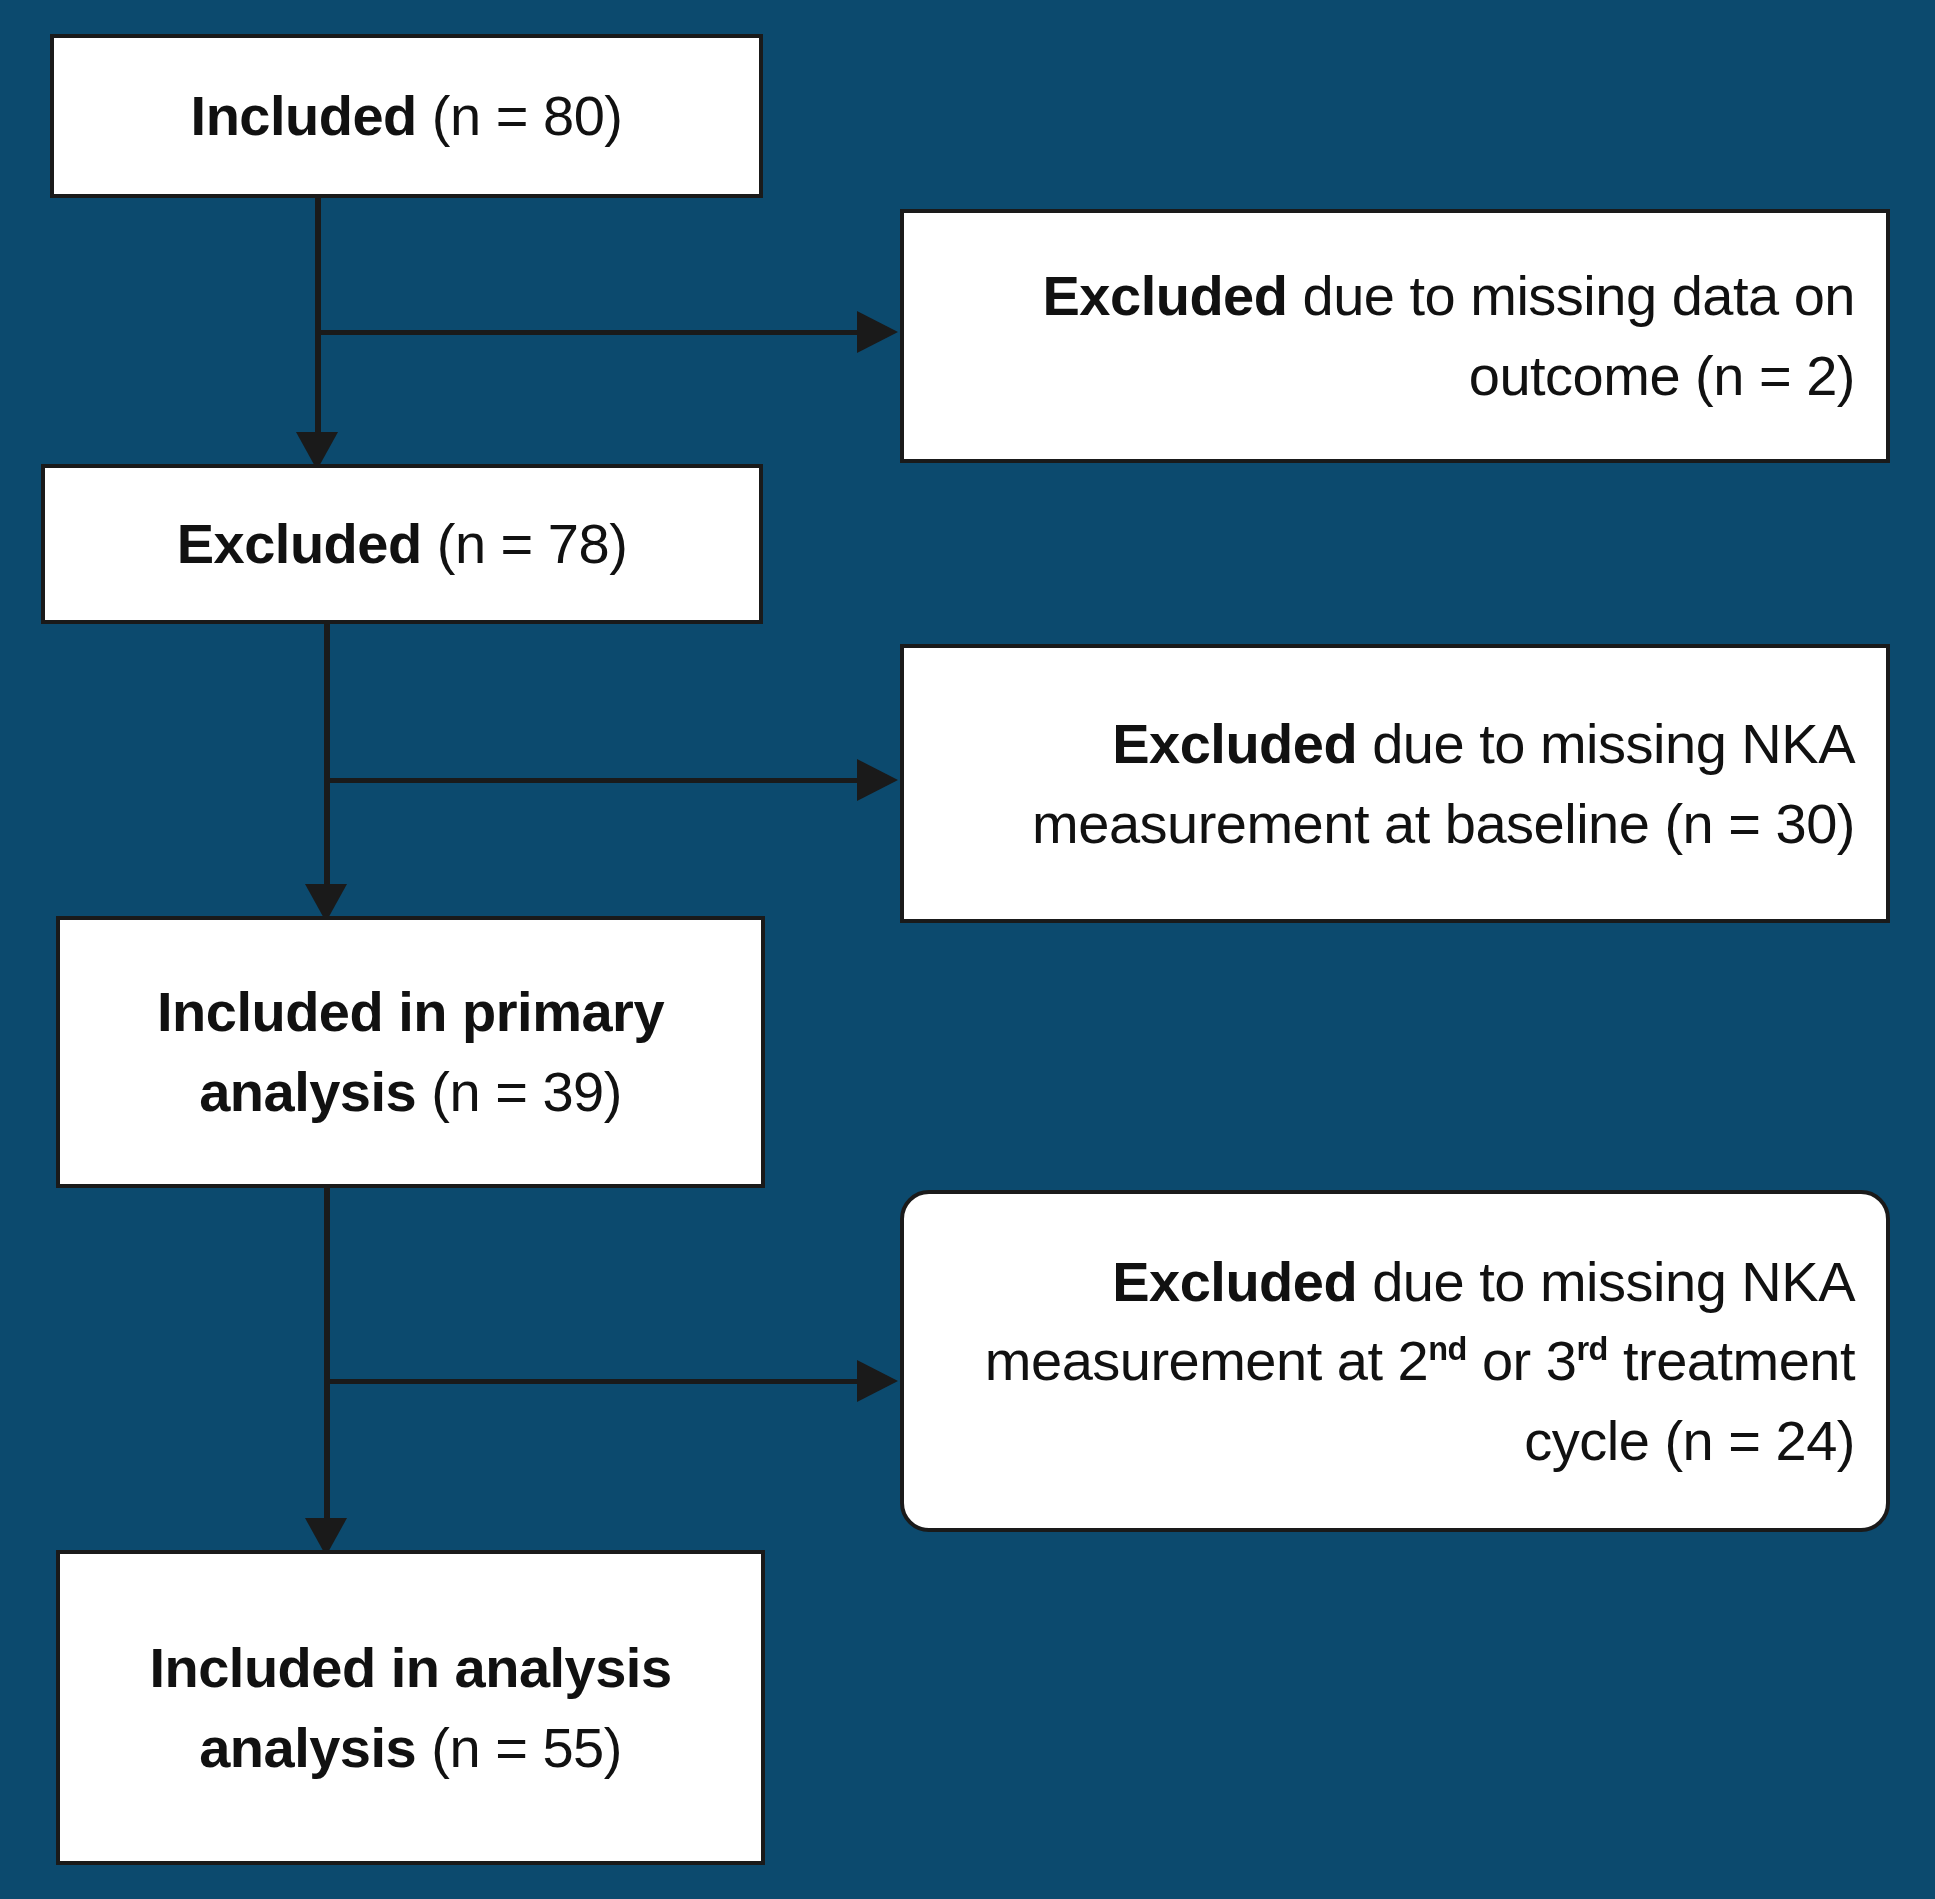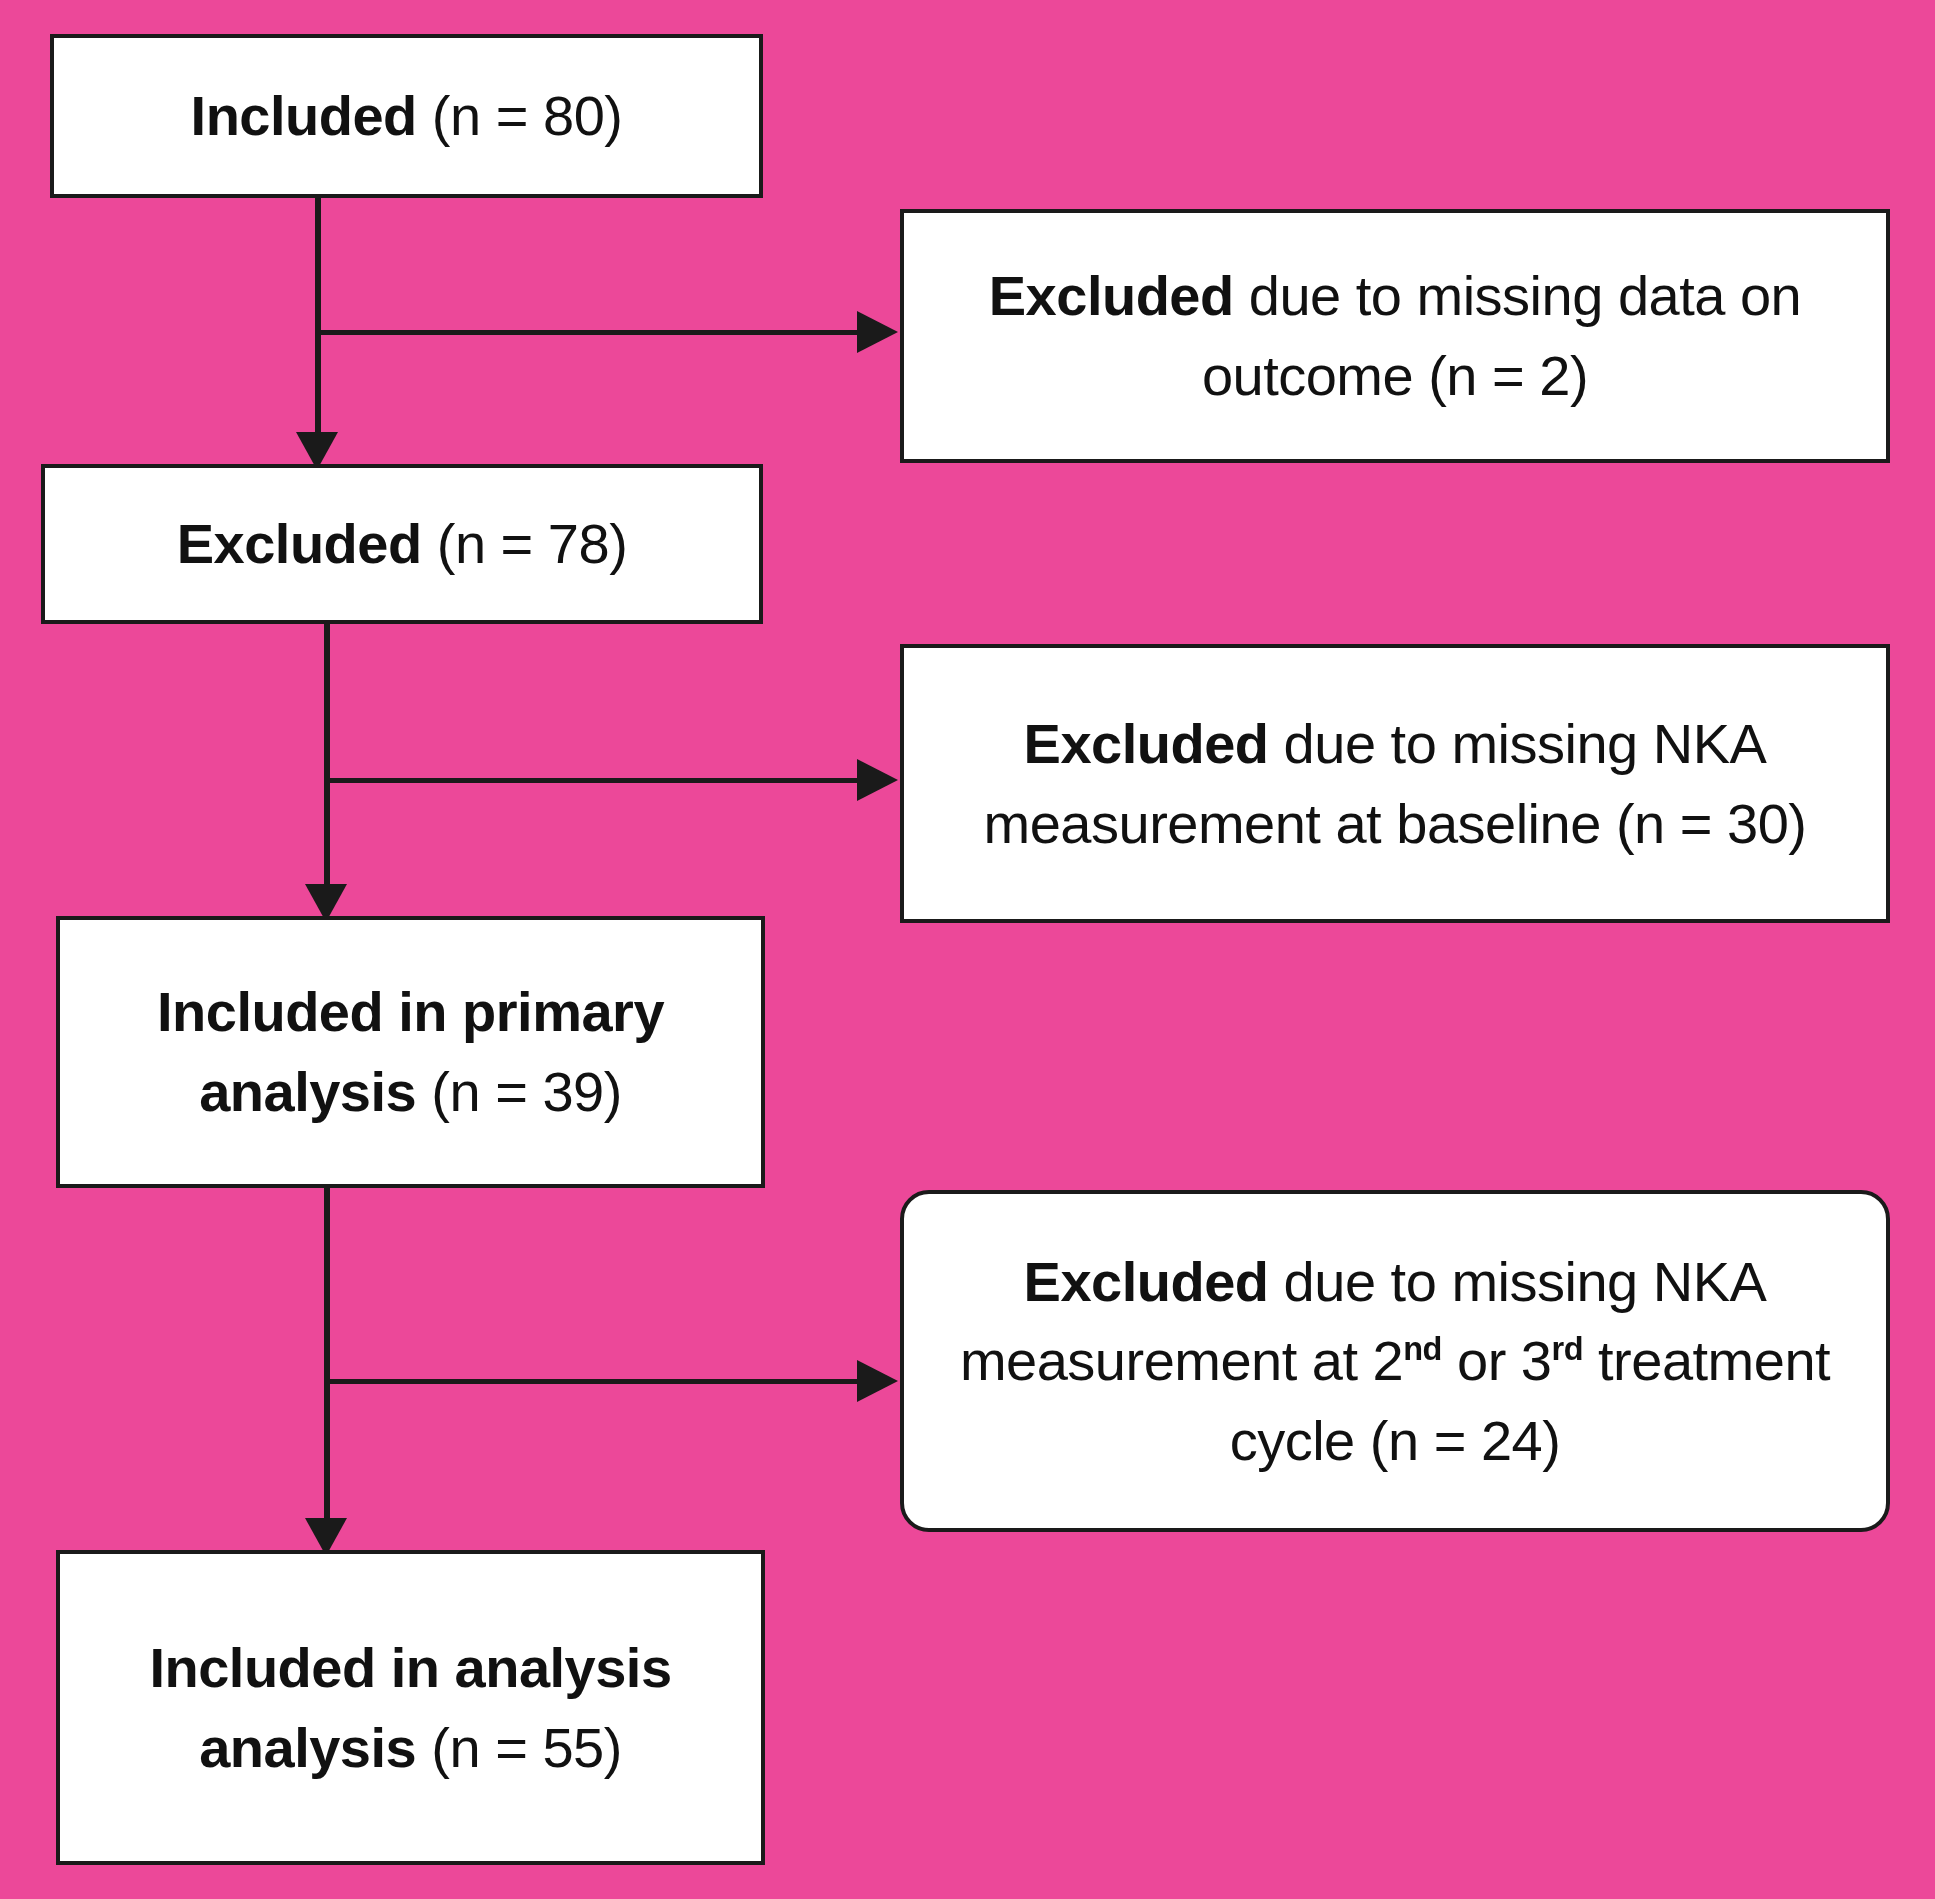--- a/index.html
+++ b/index.html
@@ -11,21 +11,21 @@
     width: 1935px;
     height: 1899px;
     font-family: "Liberation Sans", sans-serif;
     color: #111111;
     overflow: hidden;
   }
   #flowchart {
     position: relative;
     width: 1935px;
     height: 1899px;
-    background: #ec4899;
+    background: #0c4a6e;
   }
   .node {
     position: absolute;
     box-sizing: border-box;
     border: 4.5px solid #1a1a1a;
     background: #ffffff;
     display: flex;
     align-items: center;
     justify-content: flex-start;
     padding: 0 31px;
@@ -34,21 +34,21 @@
     font-size: 56px;
     line-height: 1.42;
     letter-spacing: -0.5px;
     color: #111111;
     width: 100%;
   }
   .node.center .txt {
     text-align: center;
   }
   .node.left .txt {
-    text-align: center;
+    text-align: right;
   }
   .node .txt b {
     font-weight: bold;
   }
   .node .txt .reg {
     font-weight: normal;
   }
   sup {
     font-size: 0.58em;
     vertical-align: super;

